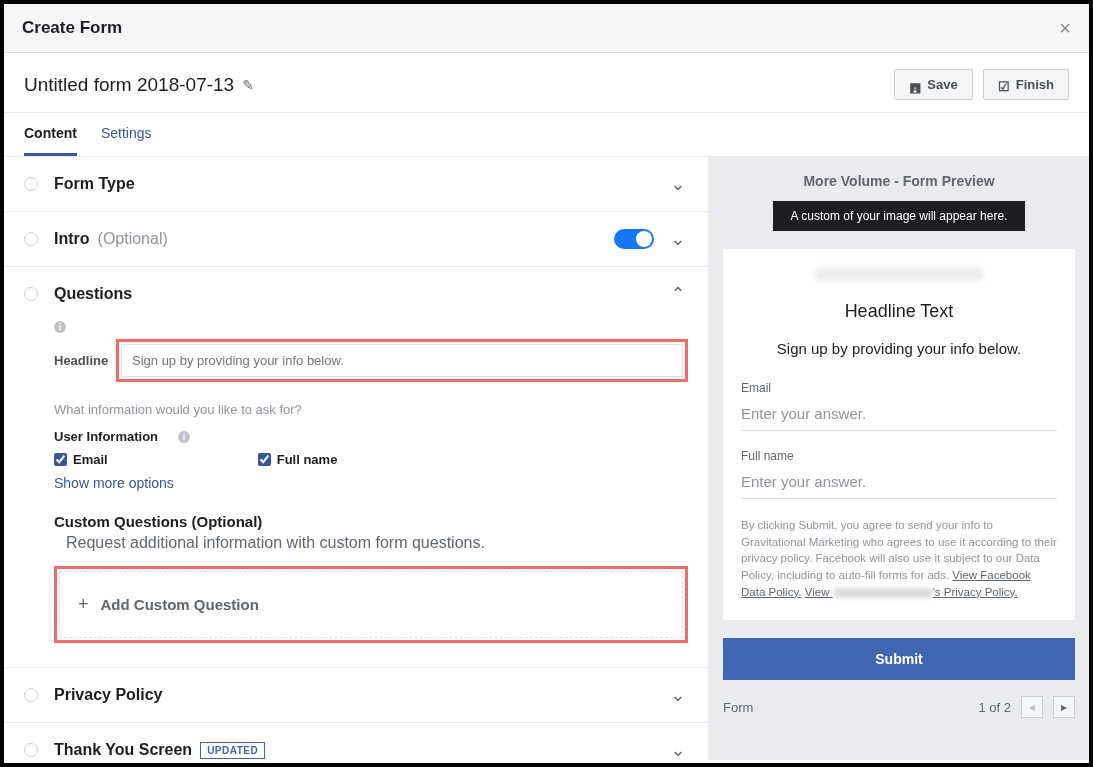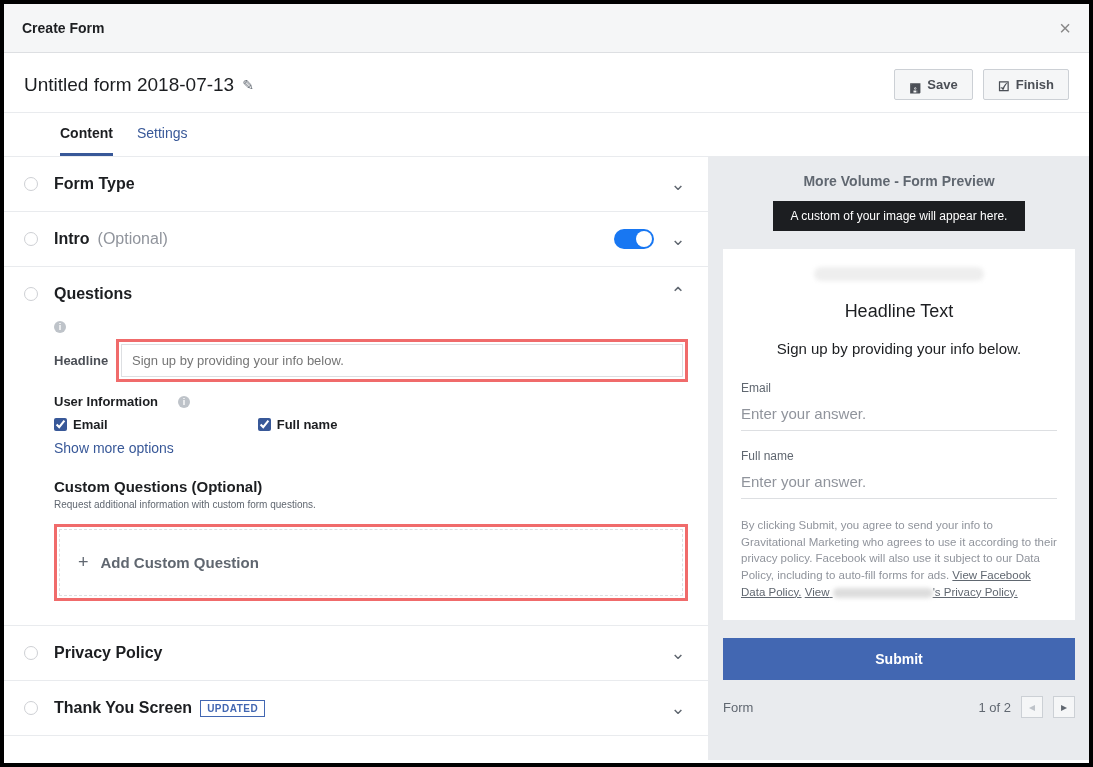--- a/index.html
+++ b/index.html
@@ -1,28 +1,28 @@
 <!DOCTYPE html>
 <html><head>
 <meta charset="utf-8">
 <style>
   * { box-sizing: border-box; margin: 0; padding: 0; }
   body { font-family: Helvetica, Arial, sans-serif; font-size: 14px; color: #1c1e21; background:#fff; border:4px solid #000; width:1093px; height:767px; overflow:hidden; }
   .dialog-header { background:#f5f6f7; border-bottom:1px solid #dddfe2; padding:14px 18px; display:flex; align-items:center; justify-content:space-between; }
-  .dialog-header h2 { font-size:14px; font-weight:600; color:#1c1e21; }
+  .dialog-header h2 { font-size:17px; font-weight:600; color:#1c1e21; }
   .close-x { font-size:20px; color:#888; cursor:pointer; line-height:1; }
   .toolbar { display:flex; align-items:center; justify-content:space-between; padding:16px 20px 12px; border-bottom:1px solid #e9ebee; }
   .form-title { font-size:19px; font-weight:400; color:#1c1e21; display:flex; align-items:center; gap:8px;}
   .pencil { color:#606770; font-size:14px; cursor:pointer;}
   .toolbar-btns { display:flex; gap:10px; }
   .btn { border:1px solid #ccd0d5; background:#f5f6f7; color:#4b4f56; font-size:13px; font-weight:600; padding:7px 14px; border-radius:2px; display:flex; align-items:center; gap:6px; cursor:pointer; }
   .btn svg, .btn .ico { width:12px; height:12px; }
   .tabs { display:flex; border-bottom:1px solid #e9ebee; padding:0 20px; font-size:14px; }
   .tab { padding:12px 0; margin-right:24px; color:#385898; cursor:pointer; font-weight:400;}
-  .tab.active { color:#1c1e21; font-weight:700; border-bottom:3px solid #385898;margin-left:36px; }
+  .tab.active { color:#1c1e21; font-weight:700; border-bottom:3px solid #385898; }
   .main { display:flex; height:calc(100% - 48px - 64px - 44px); }
   .left { flex:1; overflow-y:auto; border-right:1px solid #e9ebee; }
   .right { width:380px; background:#e9ebee; overflow-y:auto; }
   .section { border-bottom:1px solid #e9ebee; }
   .section-head { display:flex; align-items:center; padding:16px 20px; }
   .radio-circle { width:14px; height:14px; border:1px solid #ced0d4; border-radius:50%; margin-right:16px; flex-shrink:0; }
   .section-title { font-weight:700; font-size:16px; color:#1c1e21; flex:1; display:flex; align-items:center; gap:8px;}
   .optional { color:#90949c; font-weight:400; }
   .chevron { color:#606770; font-size:18px; width:20px; text-align:center; }
   .toggle { width:40px; height:20px; background:#1877f2; border-radius:10px; position:relative; margin-right:14px; cursor:pointer;}
@@ -32,21 +32,21 @@
   .field-row { display:flex; align-items:center; margin:6px 0;}
   .field-label { font-size:13px; font-weight:700; color:#4b4f56; width:62px; }
   .text-input { flex:1; border:1px solid #dddfe2; padding:8px 10px; font-size:13px; color:#606770; }
   .highlight-box { border:3px solid #f06b6b; padding:2px;}
   .group-label { font-size:13px; font-weight:700; color:#1c1e21; margin:12px 0 8px; display:flex; align-items:center; gap:20px; }
   .checks { display:flex; gap:150px; margin-bottom:8px;}
   .check-item { display:flex; align-items:center; gap:6px; font-size:13px; font-weight:600; color:#1c1e21;}
   .check-item input { accent-color:#385898;}
   .link { color:#385898; font-size:14px; cursor:pointer; }
   .custom-head { font-size:15px; font-weight:700; color:#1c1e21; margin-top:22px; }
-  .custom-sub { color:#606770; font-size:10px; margin:4px 0 14px;}
+  .custom-sub { color:#606770; font-size:16px; margin:4px 12px 14px;}
   .dashed-box { border:1px dashed #dddfe2; padding:22px 18px; color:#606770; font-size:15px; font-weight:600; display:flex; align-items:center; gap:12px; cursor:pointer;}
   .plus { font-size:18px; font-weight:400;}
   .updated-badge { border:1px solid #4267b2; color:#4267b2; font-size:10px; font-weight:700; padding:2px 6px; letter-spacing:0.5px; }
   
   .preview-header { text-align:center; color:#606770; font-size:14px; font-weight:600; padding:16px 0 12px; }
   .preview-strip { background:#1c1e21; color:#fff; font-size:12px; padding:8px 18px; margin:0 auto 18px; width:fit-content; }
   .preview-card { background:#fff; margin:0 14px 12px; padding:18px 18px 20px; }
   .blur-line { height:14px; width:170px; background:#eee; border-radius:7px; margin:0 auto 20px; filter:blur(2px);}
   .headline-text { text-align:center; font-size:18px; font-weight:400; color:#1c1e21; margin-bottom:18px;}
   .headline-sub { text-align:center; font-size:15px; margin-bottom:24px; color:#1c1e21;}
@@ -125,20 +125,21 @@
         <div class="subtext">
           <span class="info-icon">i</span>
         </div>
         <div class="field-row">
           <span class="field-label">Headline</span>
           <div class="highlight-box" style="flex:1;">
             <input class="text-input" type="text" style="width: 100%;" placeholder="Sign up by providing your info below.">
           </div>
         </div>
 
+        <div class="subtext" style="margin-top:20px;">What information would you like to ask for?</div>
         <div class="group-label">
           <span>User Information</span>
           <span class="info-icon">i</span>
         </div>
         <div class="checks">
           <label class="check-item">
             <input type="checkbox" checked="" style="">
             <span>Email</span>
           </label>
           <label class="check-item">

